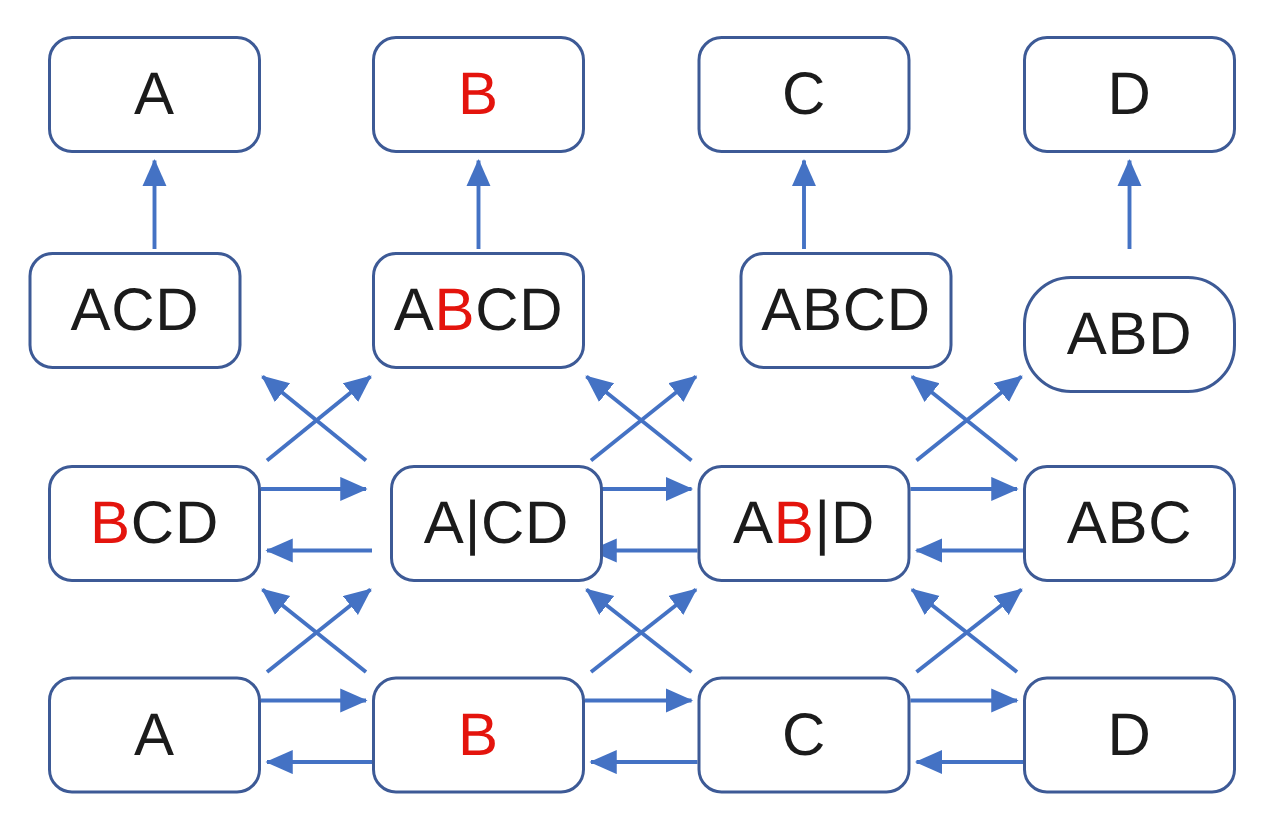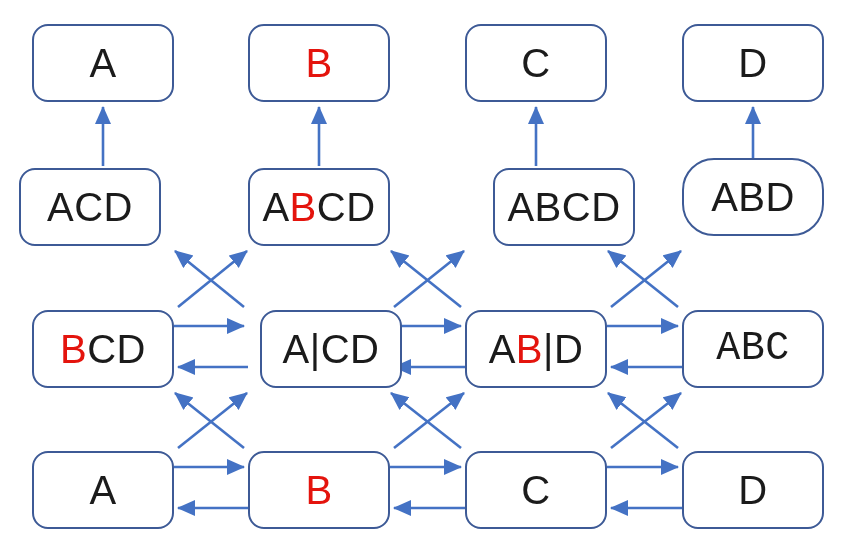--- a/index.html
+++ b/index.html
@@ -99,36 +99,36 @@
         <span class="seg">ACD</span>
       </div>
       <div class="node" style="left: 248px; top: 168px;">
         <span class="seg">A</span>
         <span class="seg red">B</span>
         <span class="seg">CD</span>
       </div>
       <div class="node" style="left: 465px; top: 168px; margin-left: 28px;">
         <span class="seg">ABCD</span>
       </div>
-      <div class="node" style="left: 682px; top: 158px; border-radius: 32px;">
+      <div class="node" style="left: 682px; top: 184px; border-radius: 32px;">
         <span class="seg">ABD</span>
       </div>
       <div class="node" style="left: 32px; top: 310px;">
         <span class="seg red">B</span>
         <span class="seg">CD</span>
       </div>
       <div class="node" style="left: 260px; top: 310px;">
         <span class="seg">A|CD</span>
       </div>
       <div class="node" style="left: 465px; top: 310px;">
         <span class="seg">A</span>
         <span class="seg red">B</span>
         <span class="seg">|D</span>
       </div>
-      <div class="node" style="left: 682px; top: 310px; font-family: Liberation Mono, monospace;">
+      <div class="node" style="left: 682px; top: 310px;">
         <span class="seg">ABC</span>
       </div>
       <div class="node" style="left: 32px; top: 451px;">
         <span class="seg">A</span>
       </div>
       <div class="node" style="left: 248px; top: 451px;">
         <span class="seg red">B</span>
       </div>
       <div class="node" style="left: 465px; top: 451px;">
         <span class="seg">C</span>

